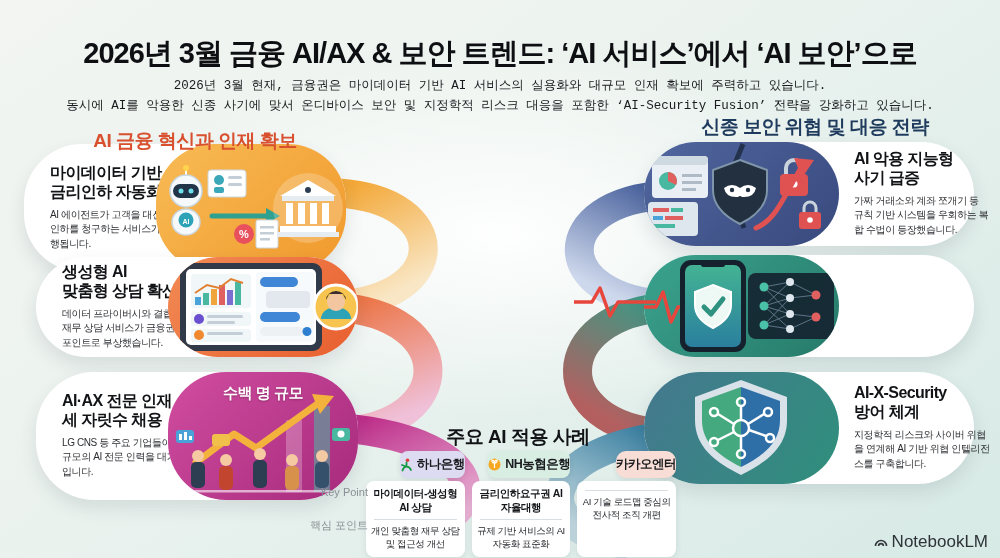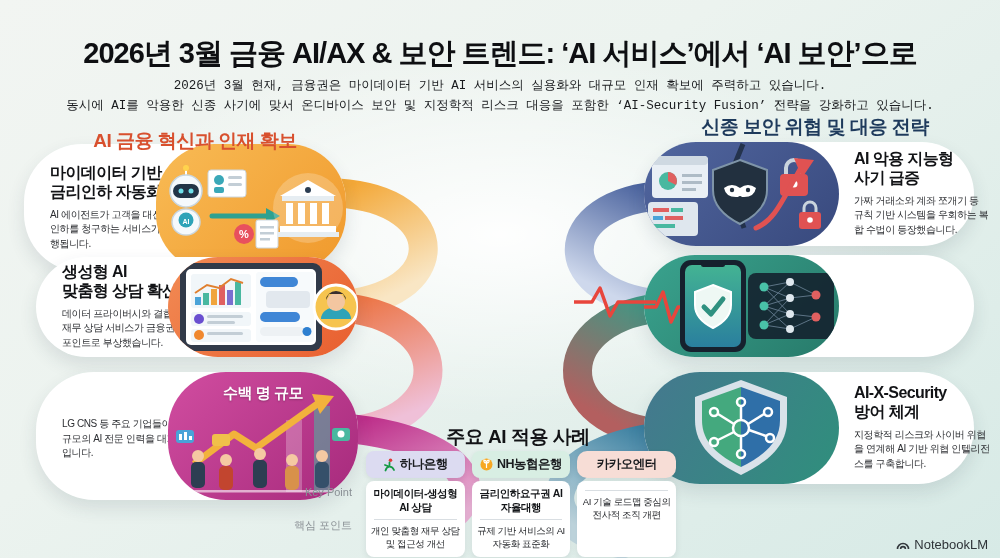--- a/index.html
+++ b/index.html
@@ -41,34 +41,34 @@
   .pill-l2{background:linear-gradient(135deg,#f28b54,#e85e2f);}
   .pill-l3{background:linear-gradient(135deg,#d14da0,#a62a7c);}
   .pill-r1{background:linear-gradient(135deg,#51669f,#38497d);}
   .pill-r2{background:linear-gradient(135deg,#3aa38e,#277a6a);}
   .pill-r3{background:linear-gradient(120deg,#45788f,#2f8f7c);}
   .badge{position:absolute;top:12px;left:0;right:0;text-align:center;z-index:2;
     font-size:15px;font-weight:bold;color:#ffffff;letter-spacing:-0.5px;text-shadow:0 1px 2px rgba(0,0,0,.25);}
   .case-title{position:absolute;top:424px;left:413px;width:210px;text-align:center;
     font-size:19px;font-weight:bold;letter-spacing:-0.5px;color:#121316;z-index:4;}
   .cases{position:absolute;left:366px;top:451px;width:310px;display:flex;gap:7px;z-index:4;}
-  .case-col{flex:1;display:flex;flex-direction:column;}
+  .case-col{flex:1;display:flex;flex-direction:column;align-items:flex-end;}
   .case-head{height:27px;border-radius:8px;display:flex;align-items:center;justify-content:center;
     gap:4px;font-size:12.5px;font-weight:bold;letter-spacing:-0.5px;color:#1b1d20;
     box-shadow:0 2px 5px rgba(40,60,70,.10);}
   .case-body{background:#ffffff;border-radius:8px;margin-top:3px;padding:5px 2px;
     text-align:center;box-shadow:0 2px 6px rgba(40,60,70,.10);flex:1;}
   .case-point{font-size:10.5px;font-weight:bold;line-height:1.3;letter-spacing:-0.4px;color:#141619;
     min-height:26px;display:flex;align-items:center;justify-content:center;padding:1px 2px;}
   .case-div{height:1px;background:#d9dee2;margin:4px 6px;}
   .case-detail{font-size:9.5px;line-height:1.35;letter-spacing:-0.4px;color:#26282c;padding:1px 2px;}
-  .kp{position:absolute;left:248px;width:104px;text-align:right;font-size:11px;color:#8a9095;z-index:4;}
+  .kp{position:absolute;left:264px;width:104px;text-align:right;font-size:11px;color:#8a9095;z-index:4;}
   .kp1{top:486px;} .kp2{top:518px;}
   .brand{position:absolute;right:12px;bottom:6px;display:flex;align-items:center;gap:4px;
-    font-size:13px;color:#2e3338;z-index:4;}
+    font-size:17px;color:#2e3338;z-index:4;}
 </style>
 </head>
 <body>
 
 <div class="canvas">
 
   <svg class="ribbons" width="1000" height="558" viewBox="0 0 1000 558">
     <defs>
       <linearGradient id="gy" x1="0" y1="0" x2="0.4" y2="1">
         <stop offset="0" stop-color="#f3a838"></stop>
@@ -206,20 +206,22 @@
           <path d="M153 62 a15 12 0 0 1 30 0 z" fill="#2ea3b8"></path>
           <circle cx="168" cy="45" r="9" fill="#f3c6a0"></circle>
           <path d="M158 43 a10 9 0 0 1 20 0 l-3 -6 h-14 z" fill="#3a2f2e"></path>
         </g>
       </svg>
     </div>
   </div>
 
   <div class="card l" id="card-l3">
     <div class="ct">
+      <h3>AI·AX 전문 인재
+세 자릿수 채용</h3>
       <p>LG CNS 등 주요 기업들이 수백 명 규모의 AI 전문 인력을 대거 영입 중입니다.</p>
     </div>
     <div class="pill pill-l3">
       <span class="badge">수백 명 규모</span>
       <svg viewBox="0 0 190 128">
         <rect x="118" y="48" width="16" height="72" fill="#ffffff" opacity="0.25"></rect>
         <rect x="146" y="34" width="16" height="86" fill="#49b8a0" opacity="0.55"></rect>
         <g>
           <polyline points="26,92 66,62 88,76 152,30" stroke="#f2b23c" stroke-width="7" fill="none" stroke-linejoin="round"></polyline>
           <polygon points="144,22 166,24 152,42" fill="#f2b23c"></polygon>

